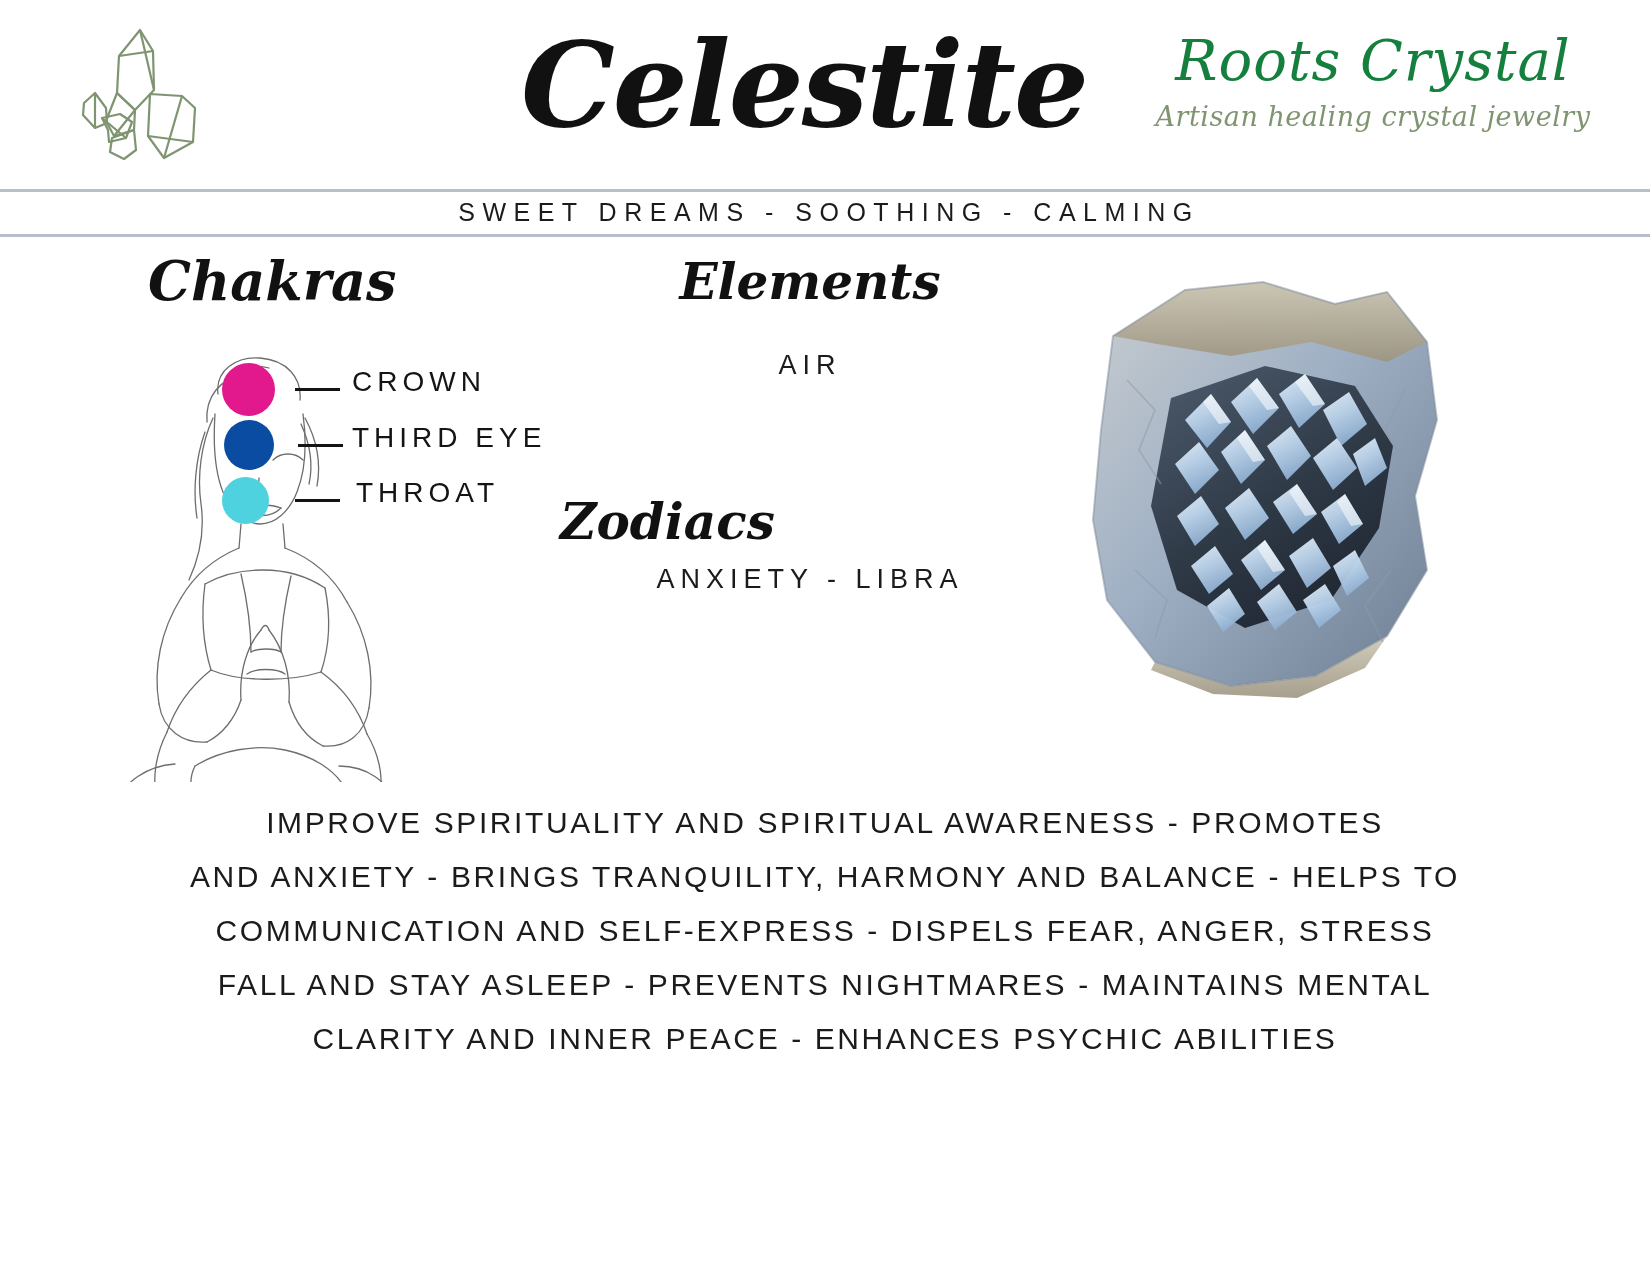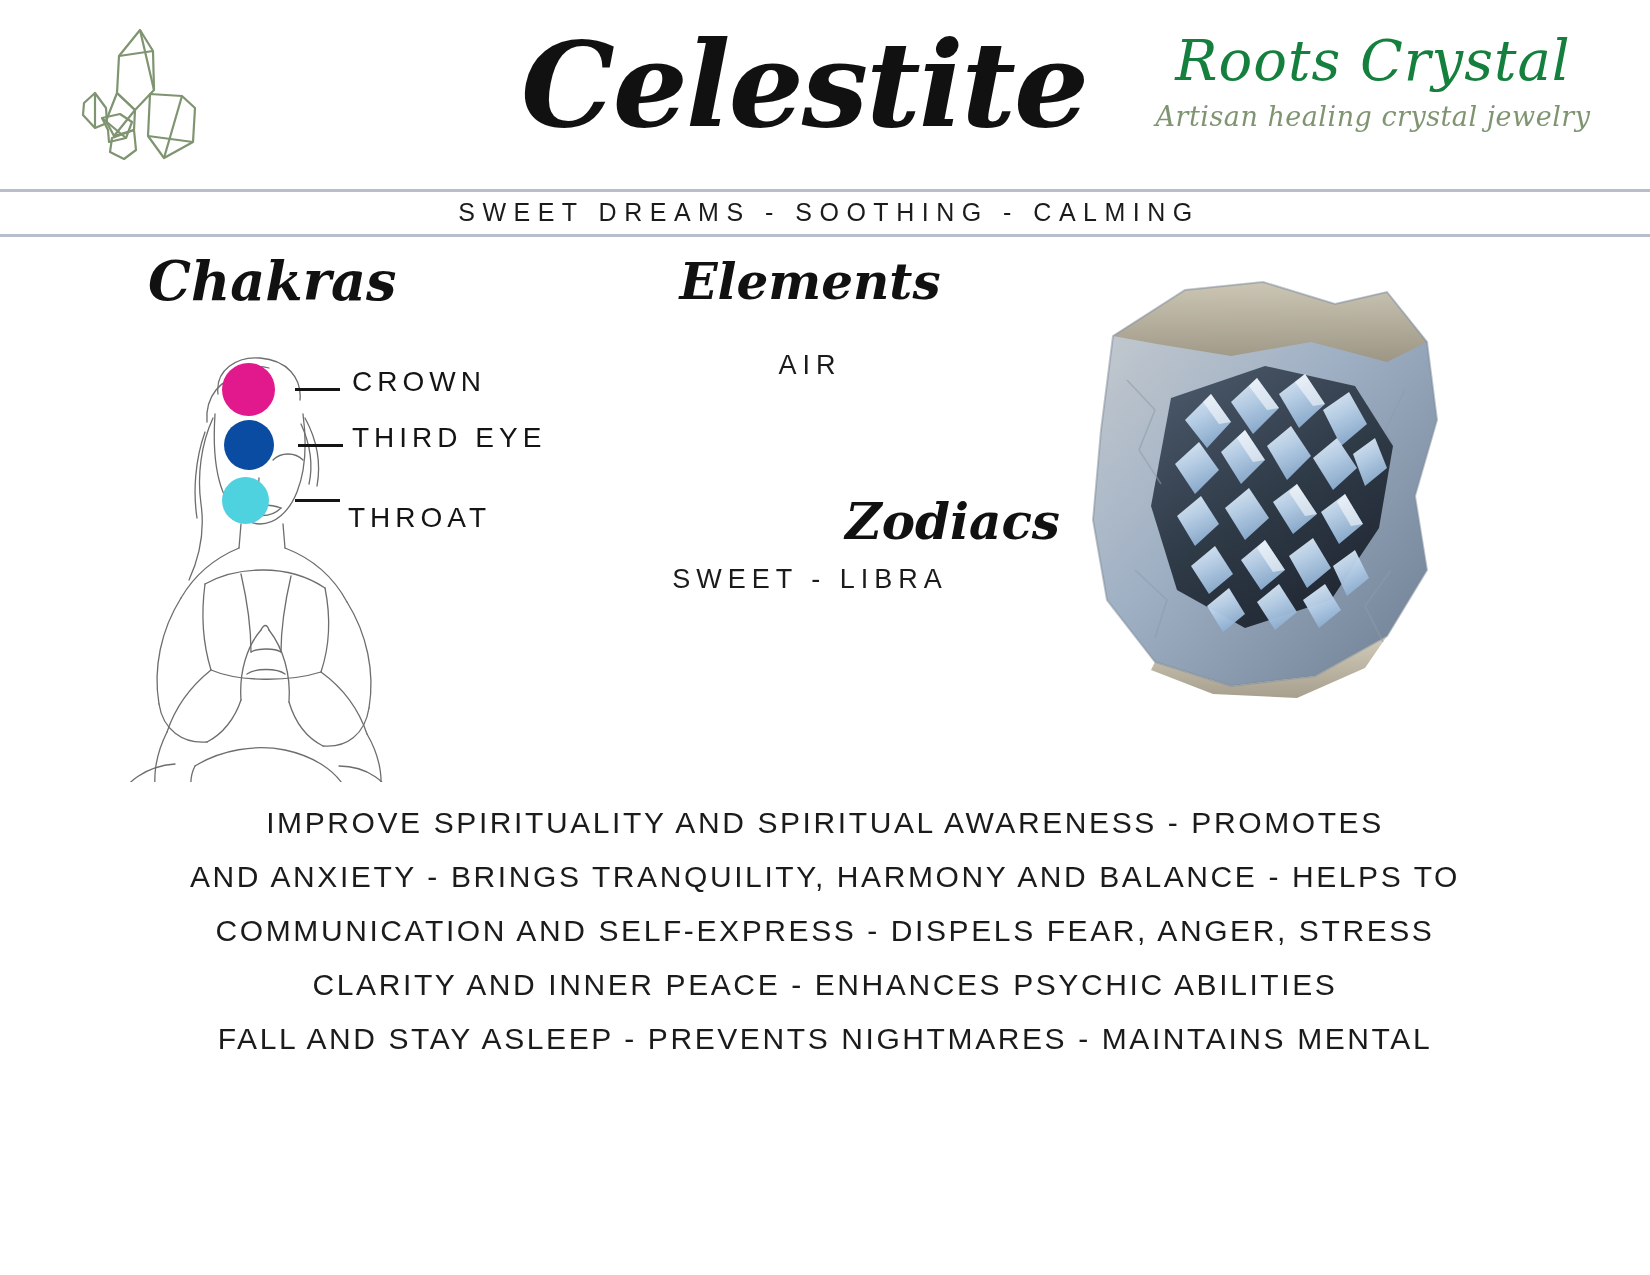--- a/index.html
+++ b/index.html
@@ -86,33 +86,33 @@
   .leader-throat   { left: 295px; top: 499px; width: 45px; }
 
   .chakra-label {
     position: absolute;
     font-size: 28px;
     letter-spacing: 5px;
     color: #141414;
   }
   .label-crown    { left: 352px; top: 366px; }
   .label-thirdeye { left: 352px; top: 422px; }
-  .label-throat   { left: 348px; top: 477px; margin-top: 25px; }
+  .label-throat   { left: 356px; top: 477px; }
 
   .elements-heading {
     position: absolute; left: 560px; top: 252px; width: 500px;
     text-align: center; font-size: 50px; line-height: 60px;
   }
   .elements-value {
     position: absolute; left: 560px; top: 334px; width: 500px;
     text-align: center; font-size: 27px; letter-spacing: 6px; color: #1b1b1b; margin-top: 16px;
   }
   .zodiacs-heading {
     position: absolute; left: 560px; top: 492px; width: 500px;
-    text-align: right; font-size: 50px; line-height: 60px;
+    text-align: left; font-size: 50px; line-height: 60px;
   }
   .zodiacs-value {
     position: absolute; left: 560px; top: 564px; width: 500px;
     text-align: center; font-size: 27px; letter-spacing: 6px; color: #1b1b1b;
   }
 
   
   .crystal { position: absolute; left: 1035px; top: 270px; width: 480px; height: 450px; }
 
   
@@ -255,21 +255,21 @@
   <div class="leader leader-throat"></div>
 
   <div class="chakra-label label-crown">CROWN</div>
   <div class="chakra-label label-thirdeye">THIRD EYE</div>
   <div class="chakra-label label-throat">THROAT</div>
 
   <div class="elements-heading script">Elements</div>
   <div class="elements-value">AIR</div>
 
   <div class="zodiacs-heading script">Zodiacs</div>
-  <div class="zodiacs-value">SWEET - LIBRA</div>
+  <div class="zodiacs-value">ANXIETY - LIBRA</div>
 
   <div class="crystal">
     <svg viewBox="0 0 480 450" width="480" height="450">
       <defs>
         <linearGradient id="gRock" x1="0" y1="0" x2="1" y2="1">
           <stop offset="0%" stop-color="#c9cdd0"></stop>
           <stop offset="45%" stop-color="#9fb0c4"></stop>
           <stop offset="100%" stop-color="#6d7d91"></stop>
         </linearGradient>
         <linearGradient id="gCave" x1="0" y1="0" x2="0.6" y2="1">
@@ -337,22 +337,22 @@
         <path d="M100 300 L132 330 L120 368"></path>
         <path d="M356 300 L330 336 L348 372"></path>
       </g>
     </svg>
   </div>
 
   <div class="props-body">
     <div>IMPROVE SPIRITUALITY AND SPIRITUAL AWARENESS - PROMOTES</div>
     <div>AND ANXIETY - BRINGS TRANQUILITY, HARMONY AND BALANCE - HELPS TO</div>
     <div>COMMUNICATION AND SELF-EXPRESS - DISPELS FEAR, ANGER, STRESS</div>
+    <div>FALL AND STAY ASLEEP - PREVENTS NIGHTMARES - MAINTAINS MENTAL</div>
     <div>CLARITY AND INNER PEACE - ENHANCES PSYCHIC ABILITIES</div>
-    <div>FALL AND STAY ASLEEP - PREVENTS NIGHTMARES - MAINTAINS MENTAL</div>
   </div>
 
   <div class="footer">
     
     
   </div>
 
 </div>
 
 </body></html>

